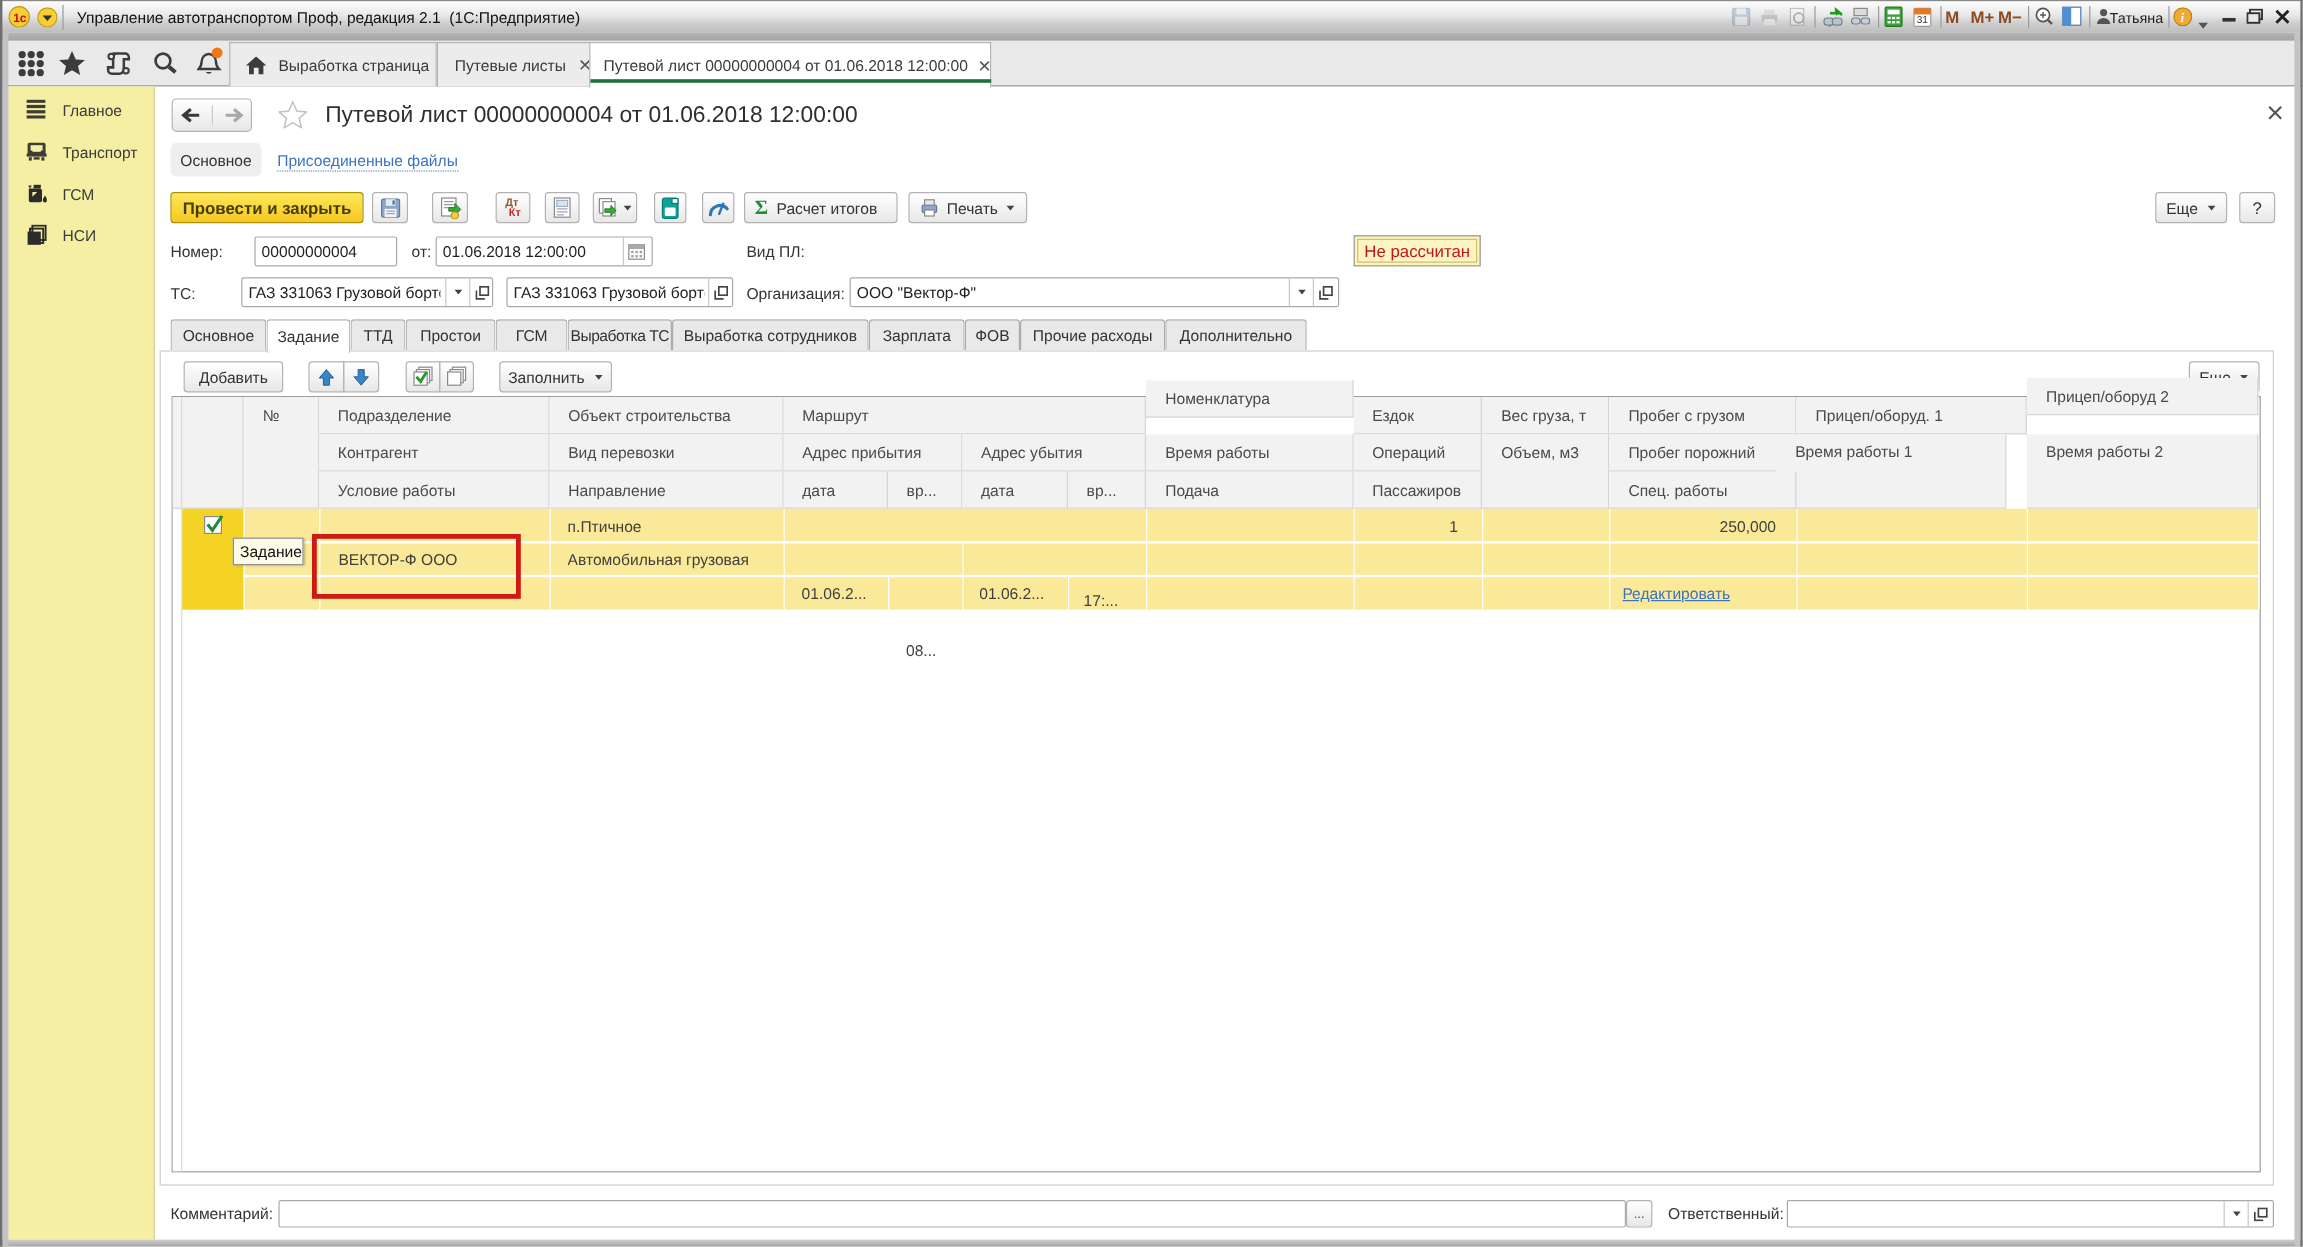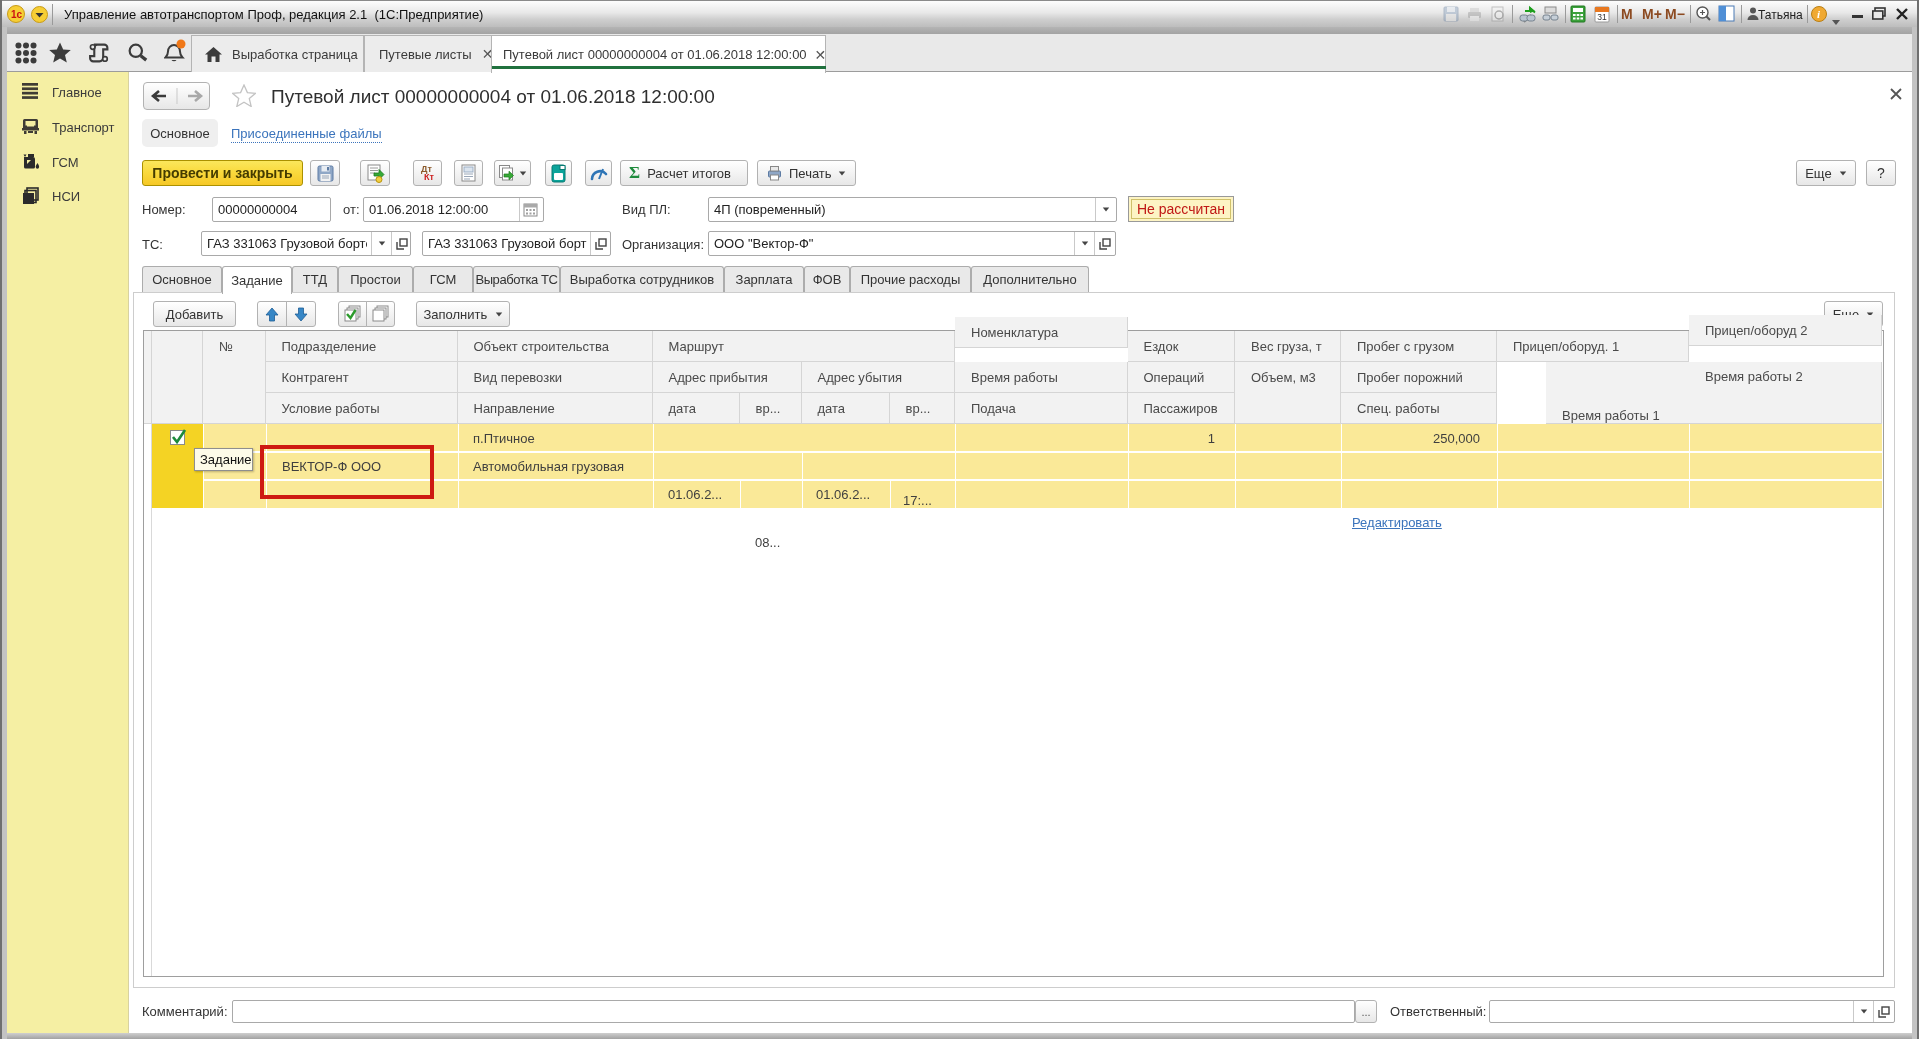--- a/index.html
+++ b/index.html
@@ -330,26 +330,20 @@
           <rect x="6.5" y="7" width="2" height="2"></rect>
           <rect x="10" y="7" width="2" height="2"></rect>
           <rect x="3" y="10.5" width="2" height="2"></rect>
           <rect x="6.5" y="10.5" width="2" height="2"></rect>
           <rect x="10" y="10.5" width="2" height="2"></rect>
         </g>
       </svg>
     <div style="position:absolute;right:23px;top:0;width:1px;height:23px;background:#c9c9c9"></div>
   </div>
   <div class="lbl13" style="left:622px;top:202px">Вид ПЛ:</div>
-  <div class="input" style="left:708px;top:197px;width:409px;height:25px">
-    <span style="margin-left:5px">4П (повременный)</span>
-    <div style="position:absolute;right:0;top:0;width:21px;height:23px;border-left:1px solid #c9c9c9;display:flex;align-items:center;justify-content:center">
-        <span class="caret" style="transform:scale(.8)"></span>
-      </div>
-  </div>
   <div class="abs" style="left:1128px;top:196px;width:106px;height:26px;background:#fdf4c4;border:1px solid #999;box-shadow:inset 0 0 0 2px #fdf4c4, inset 0 0 0 3px #cfc06a;display:flex;align-items:center;justify-content:center;font-size:14px;color:#c01815">Не рассчитан</div>
 
   <div class="lbl13" style="left:142px;top:237px">ТС:</div>
   <div class="input" style="left:201px;top:231px;width:210px;height:25px">
     <span style="margin-left:5px;overflow:hidden;white-space:nowrap;width:160px">ГАЗ 331063 Грузовой бортс</span>
     <div style="position:absolute;left:169px;top:0;width:20px;height:23px;border-left:1px solid #c9c9c9;display:flex;align-items:center;justify-content:center">
         <span class="caret" style="transform:scale(.8)"></span>
       </div>
     <div style="position:absolute;left:189px;top:0;width:20px;height:23px;border-left:1px solid #c9c9c9;display:flex;align-items:center;justify-content:center">
       <svg width="12" height="12" viewBox="0 0 12 12">
@@ -475,21 +469,21 @@
       </div>
   <div class="hc" style="left:1127.5px;top:362px;width:107.5px;height:31px">
         <span>Операций</span>
       </div>
   <div class="hc" style="left:1235px;top:362px;width:106px;height:62px;align-items:flex-start">
         <span style="margin-top:8px">Объем, м3</span>
       </div>
   <div class="hc" style="left:1341px;top:362px;width:156px;height:31px">
         <span>Пробег порожний</span>
       </div>
-  <div class="hc" style="left:1546px;top:362px;width:192px;height:62px;align-items:flex-end">
+  <div class="hc" style="left:1480px;top:362px;width:192px;height:62px;align-items:flex-start">
         <span style="margin-top:7px">Время работы 1</span>
       </div>
   <div class="hc" style="left:1689px;top:362px;width:193px;height:62px;align-items:flex-start">
         <span style="margin-top:7px">Время работы 2</span>
       </div>
   <div class="hc" style="left:265.5px;top:393px;width:192.0px;height:31px">
         <span>Условие работы</span>
       </div>
   <div class="hc" style="left:457.5px;top:393px;width:195.0px;height:31px">
         <span>Направление</span>
@@ -541,21 +535,21 @@
   <div class="abs" style="left:203px;top:479px;width:1679px;height:2px;background:#ffffff"></div>
   <div class="dc" style="left:473px;top:424px;height:28px;">п.Птичное</div>
   <div class="dc" style="left:1127.5px;top:424px;width:87.5px;height:28px;justify-content:flex-end">1</div>
   <div class="dc" style="left:1341px;top:424px;width:139px;height:28px;justify-content:flex-end">250,000</div>
   <div class="dc" style="left:282px;top:452px;height:28px;">ВЕКТОР-Ф ООО</div>
   <div class="dc" style="left:473px;top:452px;height:28px;">Автомобильная грузовая</div>
   <div class="dc" style="left:668px;top:480px;height:28px;">01.06.2...</div>
   <div class="dc" style="left:755px;top:480px;height:28px;margin-top:48px;">08...</div>
   <div class="dc" style="left:816px;top:480px;height:28px;">01.06.2...</div>
   <div class="dc" style="left:903px;top:480px;height:40px;">17:...</div>
-  <div class="dc" style="left:1352px;top:480px;height:28px;margin-top:28px;">
+  <div class="dc" style="left:1352px;top:480px;height:28px;">
         <span class="link" style="text-decoration:underline;font-size:13px">Редактировать</span>
       </div>
     </div>
 
   <div class="abs" style="left:194px;top:448px;width:59px;height:23px;background:#fdfbe8;border:1px solid #8e8e8e;box-shadow:1px 1px 2px rgba(0,0,0,.25);display:flex;align-items:center;z-index:30">
       <span style="margin-left:5px;font-size:13px;color:#111">Задание</span>
     </div>
   <div class="abs" style="left:260px;top:445px;width:174px;height:54px;border:4px solid #ce1a12;z-index:31"></div>
 
   <div class="lbl13" style="left:142px;top:1004px;font-size:13px">Комментарий:</div>

